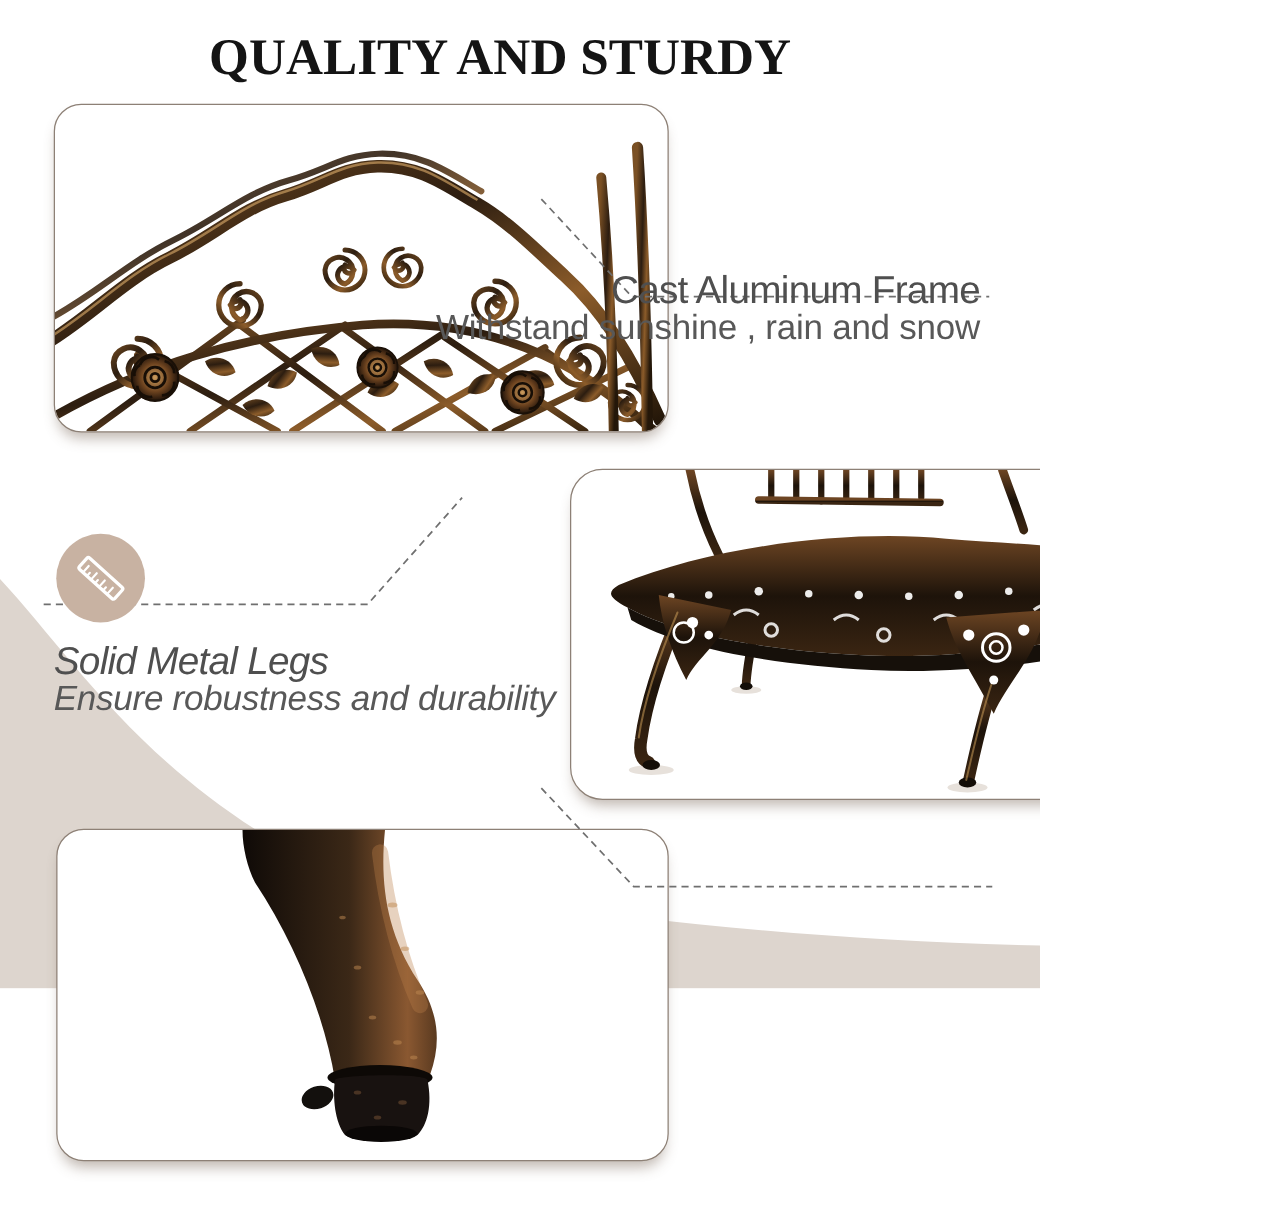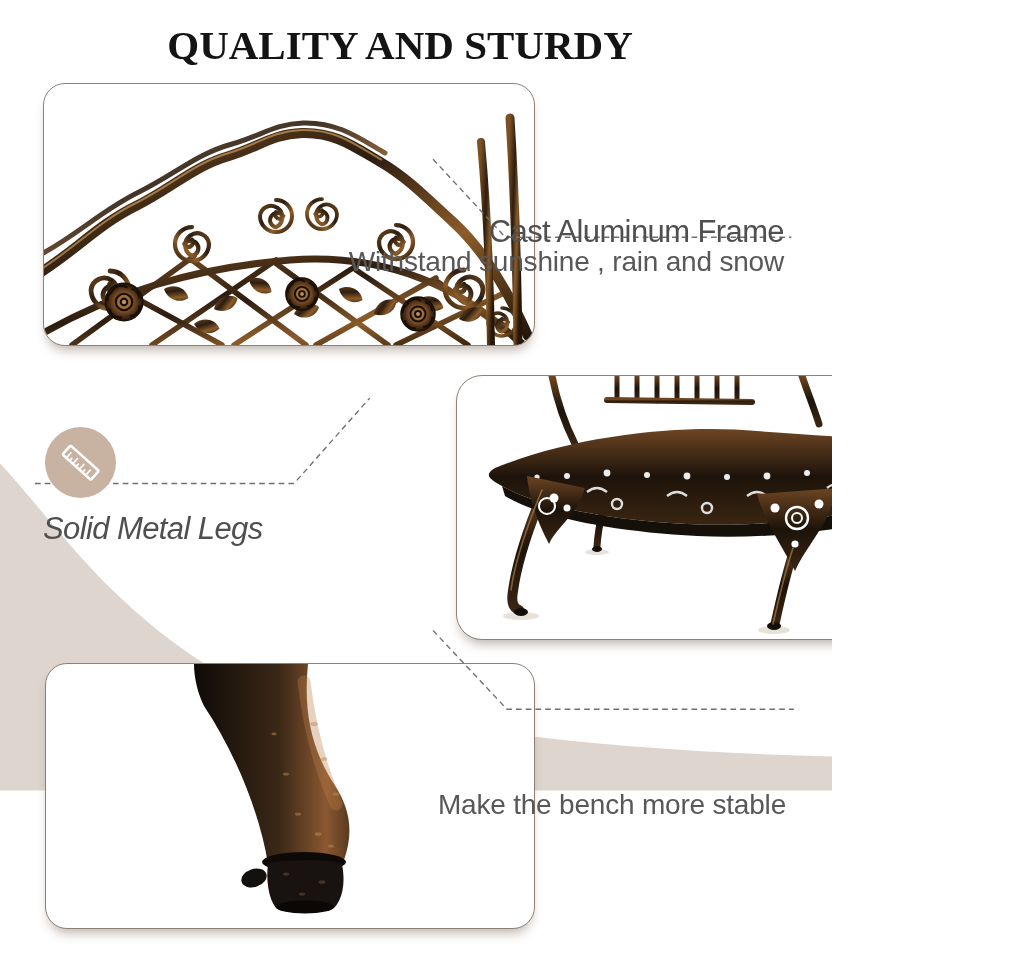--- a/index.html
+++ b/index.html
@@ -249,29 +249,29 @@
       <g transform="rotate(42 32 32)">
         <rect x="10" y="25" width="44" height="14" rx="2" stroke-width="3"></rect>
         <g stroke-width="2">
           <path d="M16 39 L16 31 M21 39 L21 35 M26 39 L26 31 M31 39 L31 35 M36 39 L36 31 M41 39 L41 35 M46 39 L46 31"></path>
         </g>
       </g>
     </svg>
   </div>
   <div class="callout left co2">
     <div class="feature-heading">Solid Metal Legs</div>
+    <div class="feature-sub">Ensure robustness and durability</div>
   </div>
 
   <div class="icon-circle ic3">
     <svg viewBox="0 0 64 64" fill="none" stroke="#fff" stroke-linecap="round" stroke-linejoin="round">
       <path d="M32 7 L47 13 L47 27 C47 40 42 49 32 56 C22 49 17 40 17 27 L17 13 Z" stroke-width="3"></path>
       <g stroke-width="2.6">
         <path d="M24 26 q4 -5 8 0 t8 0"></path>
         <path d="M24 33 q4 -5 8 0 t8 0"></path>
         <path d="M24 40 q4 -5 8 0 t8 0"></path>
       </g>
     </svg>
   </div>
   <div class="callout right co3">
-    <div class="feature-sub">Make the bench more stable</div>
   </div>
 
 </div>
 
 </body></html>

